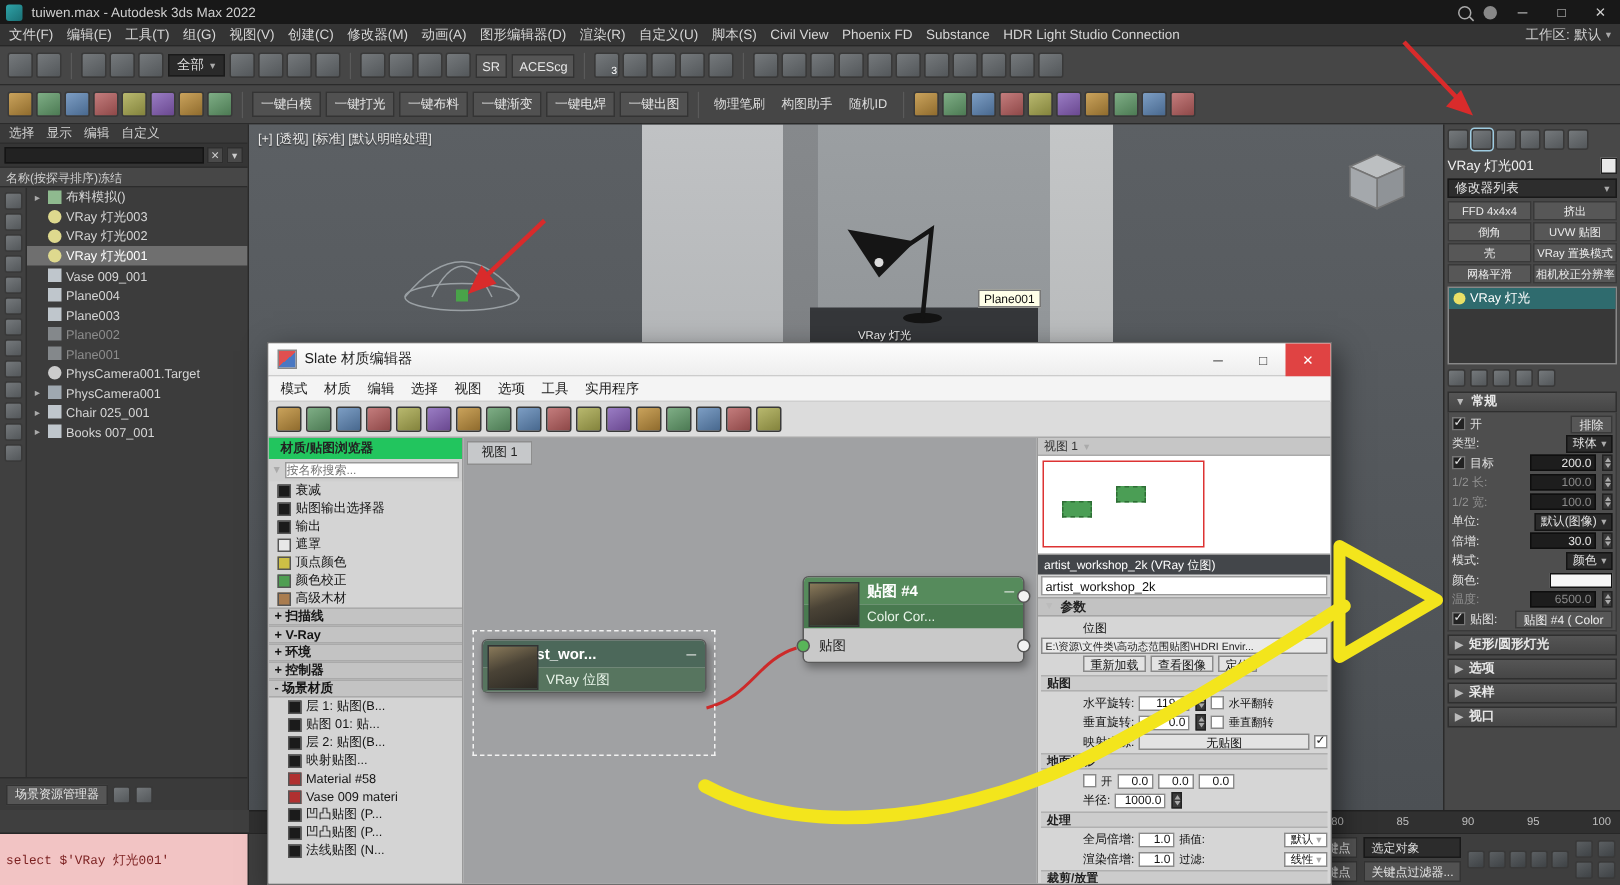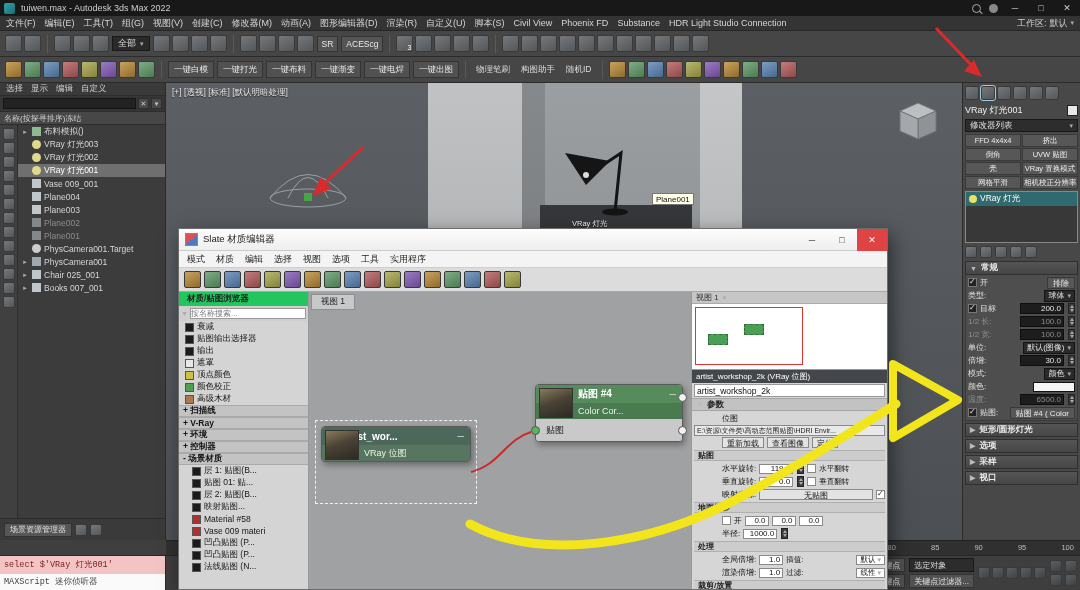--- a/index.html
+++ b/index.html
@@ -635,21 +635,20 @@
         <span>85</span>
         <span>90</span>
         <span>95</span>
         <span>100</span>
     </div>
   </div>
 
   <div class="statusbar">
     <div class="listener">
       <div class="lst-cmd">select $'VRay 灯光001'</div>
-      <div class="lst-label">MAXScript 迷你侦听器</div>
     </div>
     <div class="sb-right">
       <div class="sb-col">
         <button class="sb-btn">自动关键点</button>
         <button class="sb-btn">设置关键点</button>
       </div>
       <div class="sb-col">
         <span class="sb-dd">选定对象</span>
         <button class="sb-btn">关键点过滤器...</button>
       </div>

